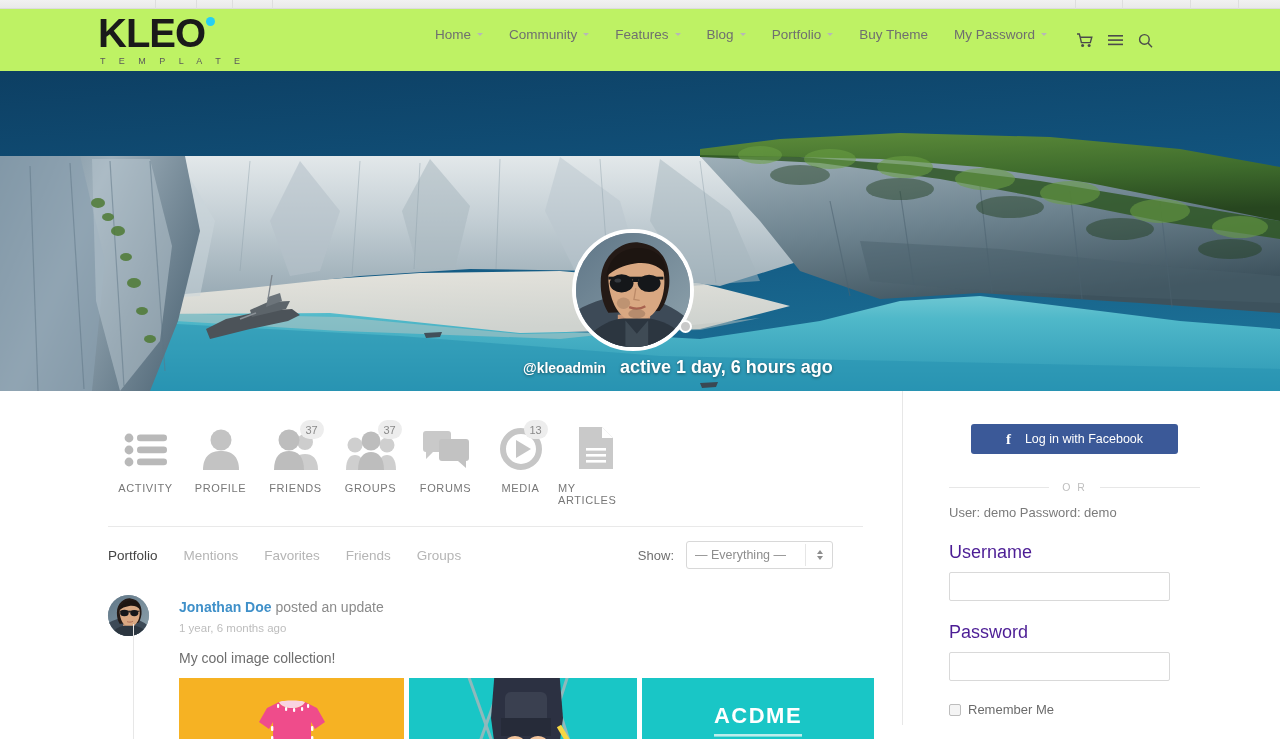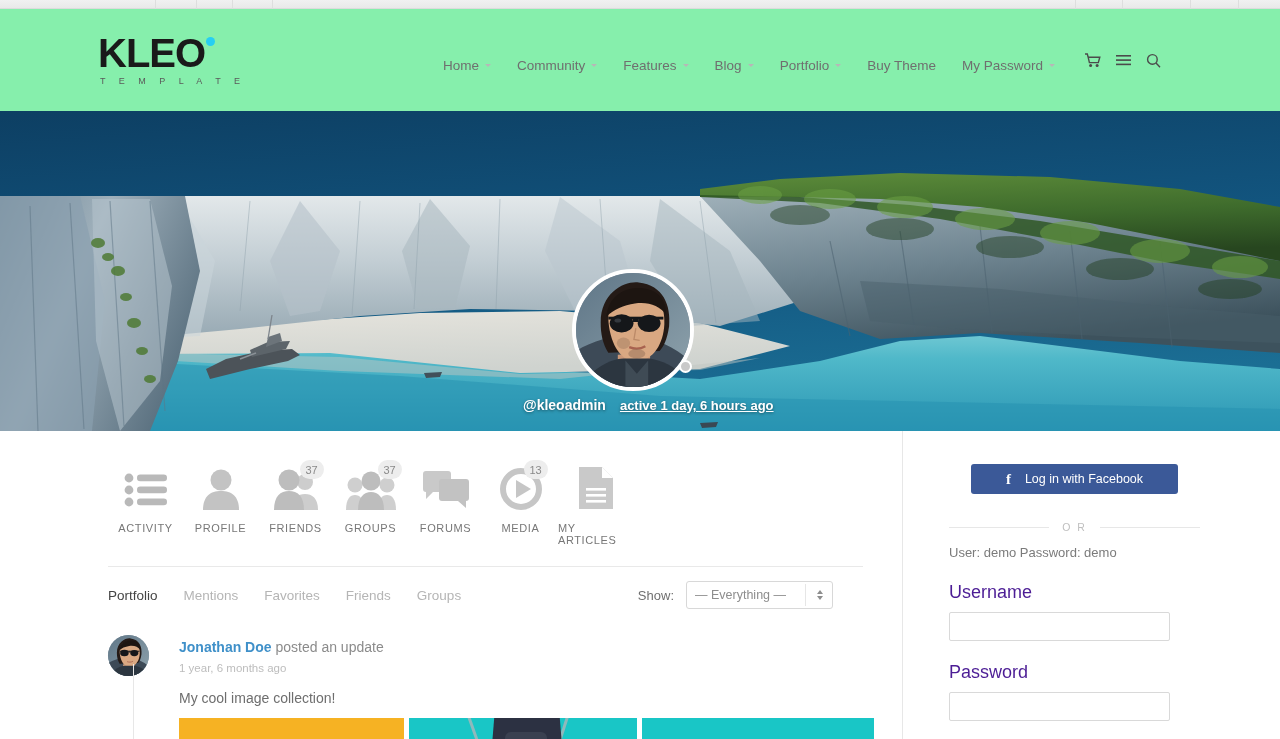--- a/index.html
+++ b/index.html
@@ -17,25 +17,25 @@
     background: linear-gradient(to bottom, #f1f1f1, #e9e9e9);
     border-bottom: 1px solid #dcdcdc;
     position: relative;
   }
   .browser-strip .tabmark {
     position: absolute; top: 0; width: 1px; height: 9px; background: #dedede;
   }
 
   
   .header {
-    height: 102px;
-    background: #86efac;
+    height: 62px;
+    background: #bef264;
     display: flex;
     align-items: center;
-    padding: 0 0 0 98px;
+    padding: 0 8px 0 98px;
     position: relative;
     z-index: 20;
   }
   .logo { display: flex; flex-direction: column; align-items: flex-start; }
   .logo-main {
     font-size: 40px;
     font-weight: bold;
     letter-spacing: -1px;
     color: #1a1a1a;
     line-height: 36px;
@@ -53,21 +53,21 @@
     font-size: 9px;
     letter-spacing: 5.5px;
     color: #5a5a5a;
     margin-top: 5px;
     margin-left: 2px;
   }
 
   .nav {
     margin-left: auto;
     display: flex;
-    align-items: flex-end;
+    align-items: flex-start;
     padding-right: 112px;
   }
   .nav-item {
     display: flex;
     align-items: center;
     font-size: 13.5px;
     color: #6f6f6f;
     padding: 0 13px;
     cursor: pointer;
     white-space: nowrap;
@@ -122,21 +122,21 @@
   .cover-meta {
     position: absolute;
     left: 523px; top: 286px;
     display: flex; align-items: baseline;
     color: #ffffff;
     font-size: 14px;
     text-shadow: 0 1px 3px rgba(0,0,0,.45);
     z-index: 5;
   }
   .cover-meta .handle { font-weight: 600; margin-right: 14px; text-align: center; }
-  .cover-meta .active { font-size: 13px; font-weight: 600; text-decoration: underline; }
+  .cover-meta .active { font-size: 18px; font-weight: 600; }
 
   
   .page {
     display: flex;
     height: 334px;
   }
   .main-col {
     width: 903px;
     border-right: 1px solid #e7e7e7;
     padding: 0;

